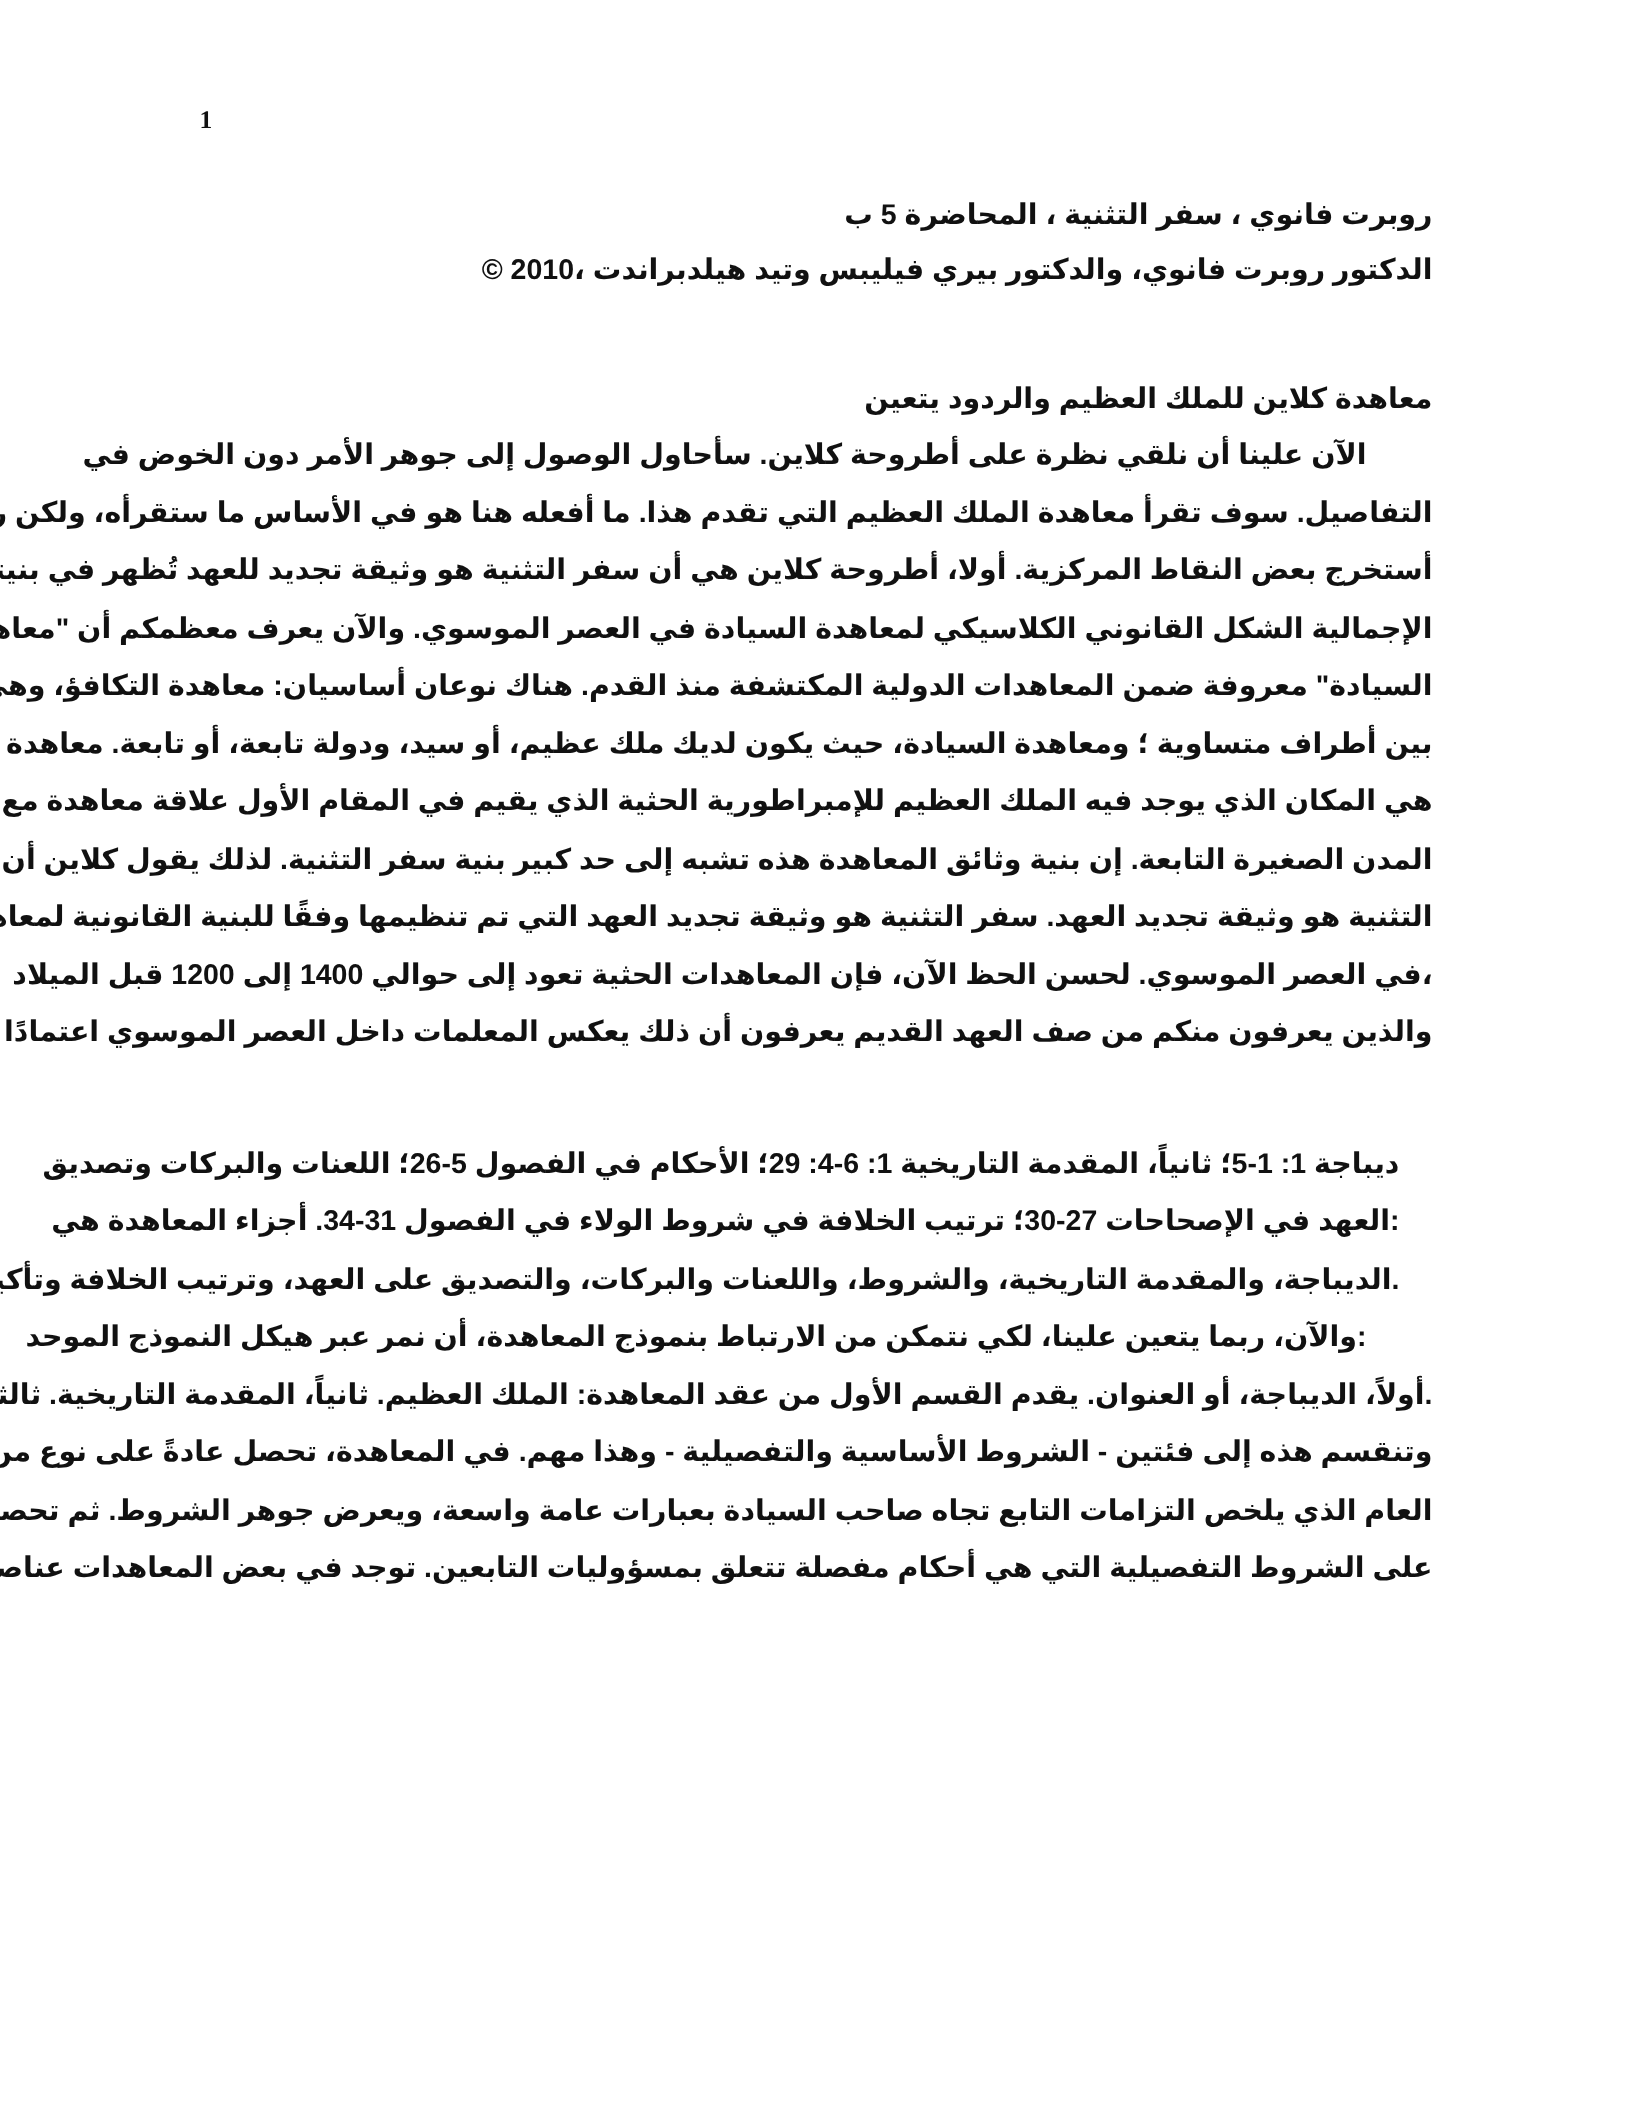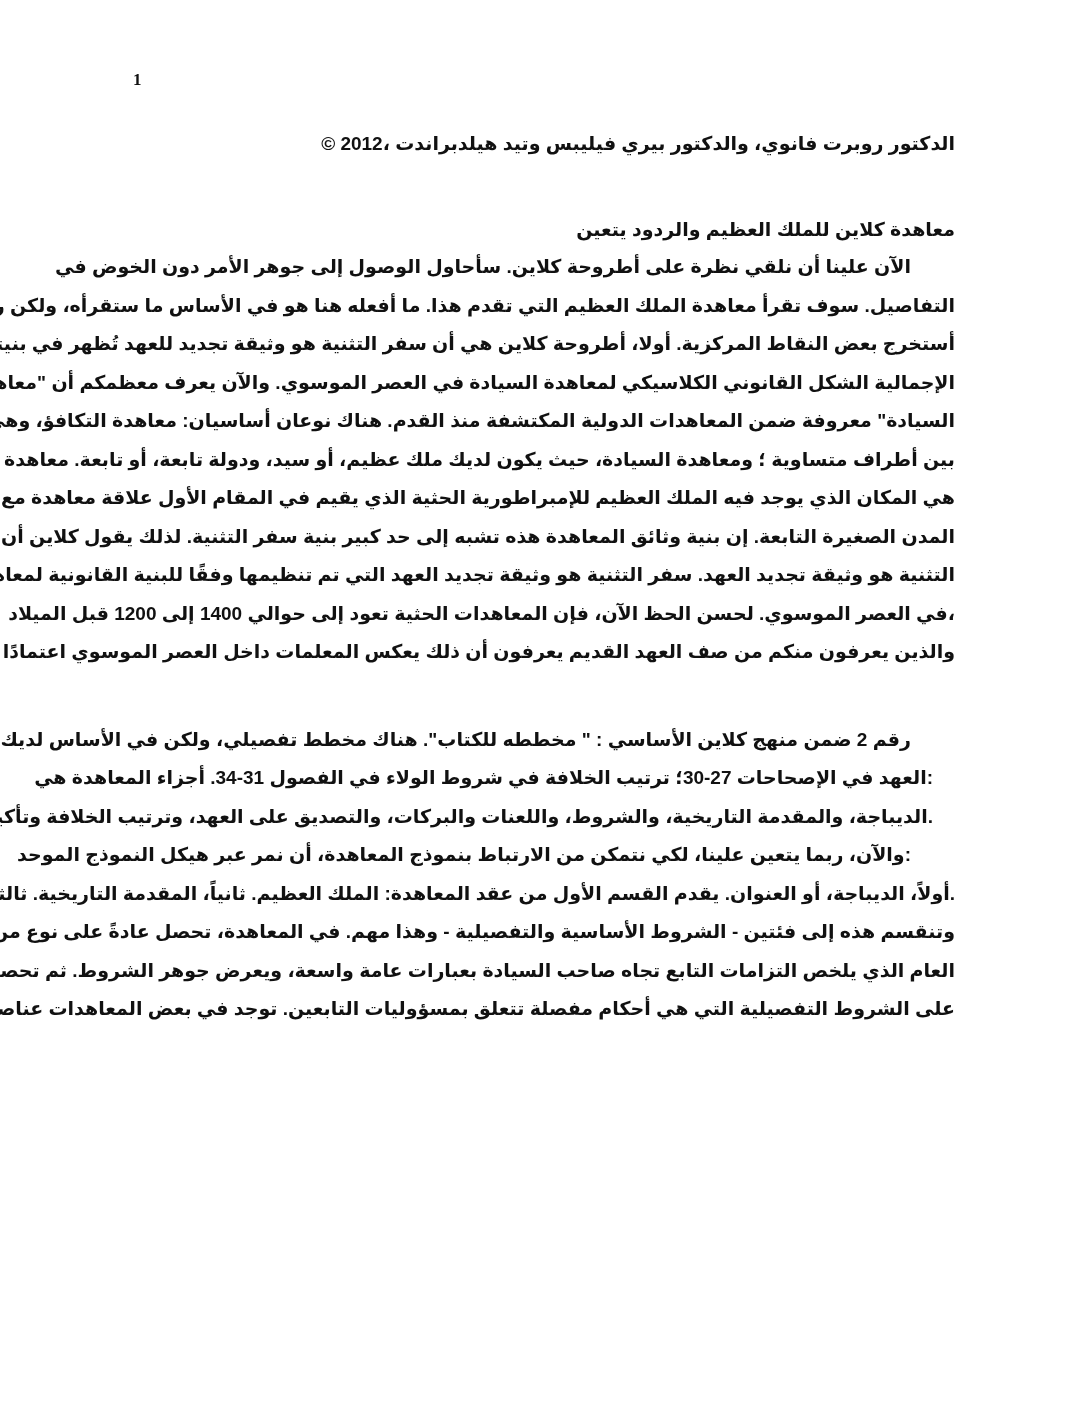--- a/index.html
+++ b/index.html
@@ -45,42 +45,43 @@
     .indent { padding-right: 44px; }
     .sub-indent { padding-right: 22px; }
   </style>
 </head>
 <body>
 
 <div class="page-number">1</div>
 
 <div class="doc">
 
-  <div class="line header-line">الدكتور روبرت فانوي، والدكتور بيري فيليبس وتيد هيلدبراندت ،2012 ©</div>
+  <div class="line header-line">روبرت فانوي ، سفر التثنية ، المحاضرة 5 ب</div>
+  <div class="line header-line">الدكتور روبرت فانوي، والدكتور بيري فيليبس وتيد هيلدبراندت ،2010 ©</div>
 
   <div class="spacer-lg"></div>
 
   <div class="line header-line">معاهدة كلاين للملك العظيم والردود يتعين</div>
 
   <div class="line indent">الآن علينا أن نلقي نظرة على أطروحة كلاين. سأحاول الوصول إلى جوهر الأمر دون الخوض في</div>
   <div class="line">التفاصيل. سوف تقرأ معاهدة الملك العظيم التي تقدم هذا. ما أفعله هنا هو في الأساس ما ستقرأه، ولكن ربما</div>
   <div class="line">أستخرج بعض النقاط المركزية. أولا، أطروحة كلاين هي أن سفر التثنية هو وثيقة تجديد للعهد تُظهر في بنيتها</div>
   <div class="line">الإجمالية الشكل القانوني الكلاسيكي لمعاهدة السيادة في العصر الموسوي. والآن يعرف معظمكم أن "معاهدة</div>
   <div class="line">السيادة" معروفة ضمن المعاهدات الدولية المكتشفة منذ القدم. هناك نوعان أساسيان: معاهدة التكافؤ، وهي ترتيب</div>
   <div class="line">بين أطراف متساوية ؛ ومعاهدة السيادة، حيث يكون لديك ملك عظيم، أو سيد، ودولة تابعة، أو تابعة. معاهدة السيادة</div>
   <div class="line">هي المكان الذي يوجد فيه الملك العظيم للإمبراطورية الحثية الذي يقيم في المقام الأول علاقة معاهدة مع دول</div>
   <div class="line">المدن الصغيرة التابعة. إن بنية وثائق المعاهدة هذه تشبه إلى حد كبير بنية سفر التثنية. لذلك يقول كلاين أن سفر</div>
   <div class="line">التثنية هو وثيقة تجديد العهد. سفر التثنية هو وثيقة تجديد العهد التي تم تنظيمها وفقًا للبنية القانونية لمعاهدات السيادة</div>
   <div class="line">،في العصر الموسوي. لحسن الحظ الآن، فإن المعاهدات الحثية تعود إلى حوالي 1400 إلى 1200 قبل الميلاد</div>
   <div class="line">والذين يعرفون منكم من صف العهد القديم يعرفون أن ذلك يعكس المعلمات داخل العصر الموسوي اعتمادًا على ما</div>
 
   <div class="spacer-lg"></div>
 
 
-  <div class="line indent">رقم 2 ضمن منهج كلاين الأساسي : " مخططه للكتاب". هناك مخطط تفصيلي، ولكن في الأساس لديك</div>
+  <div class="line sub-indent">ديباجة 1: 1-5؛ ثانياً، المقدمة التاريخية 1: 6-4: 29؛ الأحكام في الفصول 5-26؛ اللعنات والبركات وتصديق</div>
   <div class="line sub-indent">:العهد في الإصحاحات 27-30؛ ترتيب الخلافة في شروط الولاء في الفصول 31-34. أجزاء المعاهدة هي</div>
   <div class="line sub-indent">.الديباجة، والمقدمة التاريخية، والشروط، واللعنات والبركات، والتصديق على العهد، وترتيب الخلافة وتأكيدها</div>
   <div class="line indent">:والآن، ربما يتعين علينا، لكي نتمكن من الارتباط بنموذج المعاهدة، أن نمر عبر هيكل النموذج الموحد</div>
   <div class="line">.أولاً، الديباجة، أو العنوان. يقدم القسم الأول من عقد المعاهدة: الملك العظيم. ثانياً، المقدمة التاريخية. ثالثا: الشروط</div>
   <div class="line">وتنقسم هذه إلى فئتين - الشروط الأساسية والتفصيلية - وهذا مهم. في المعاهدة، تحصل عادةً على نوع من البيان</div>
   <div class="line">العام الذي يلخص التزامات التابع تجاه صاحب السيادة بعبارات عامة واسعة، ويعرض جوهر الشروط. ثم تحصل</div>
   <div class="line">على الشروط التفصيلية التي هي أحكام مفصلة تتعلق بمسؤوليات التابعين. توجد في بعض المعاهدات عناصر</div>
 
 </div>
 

